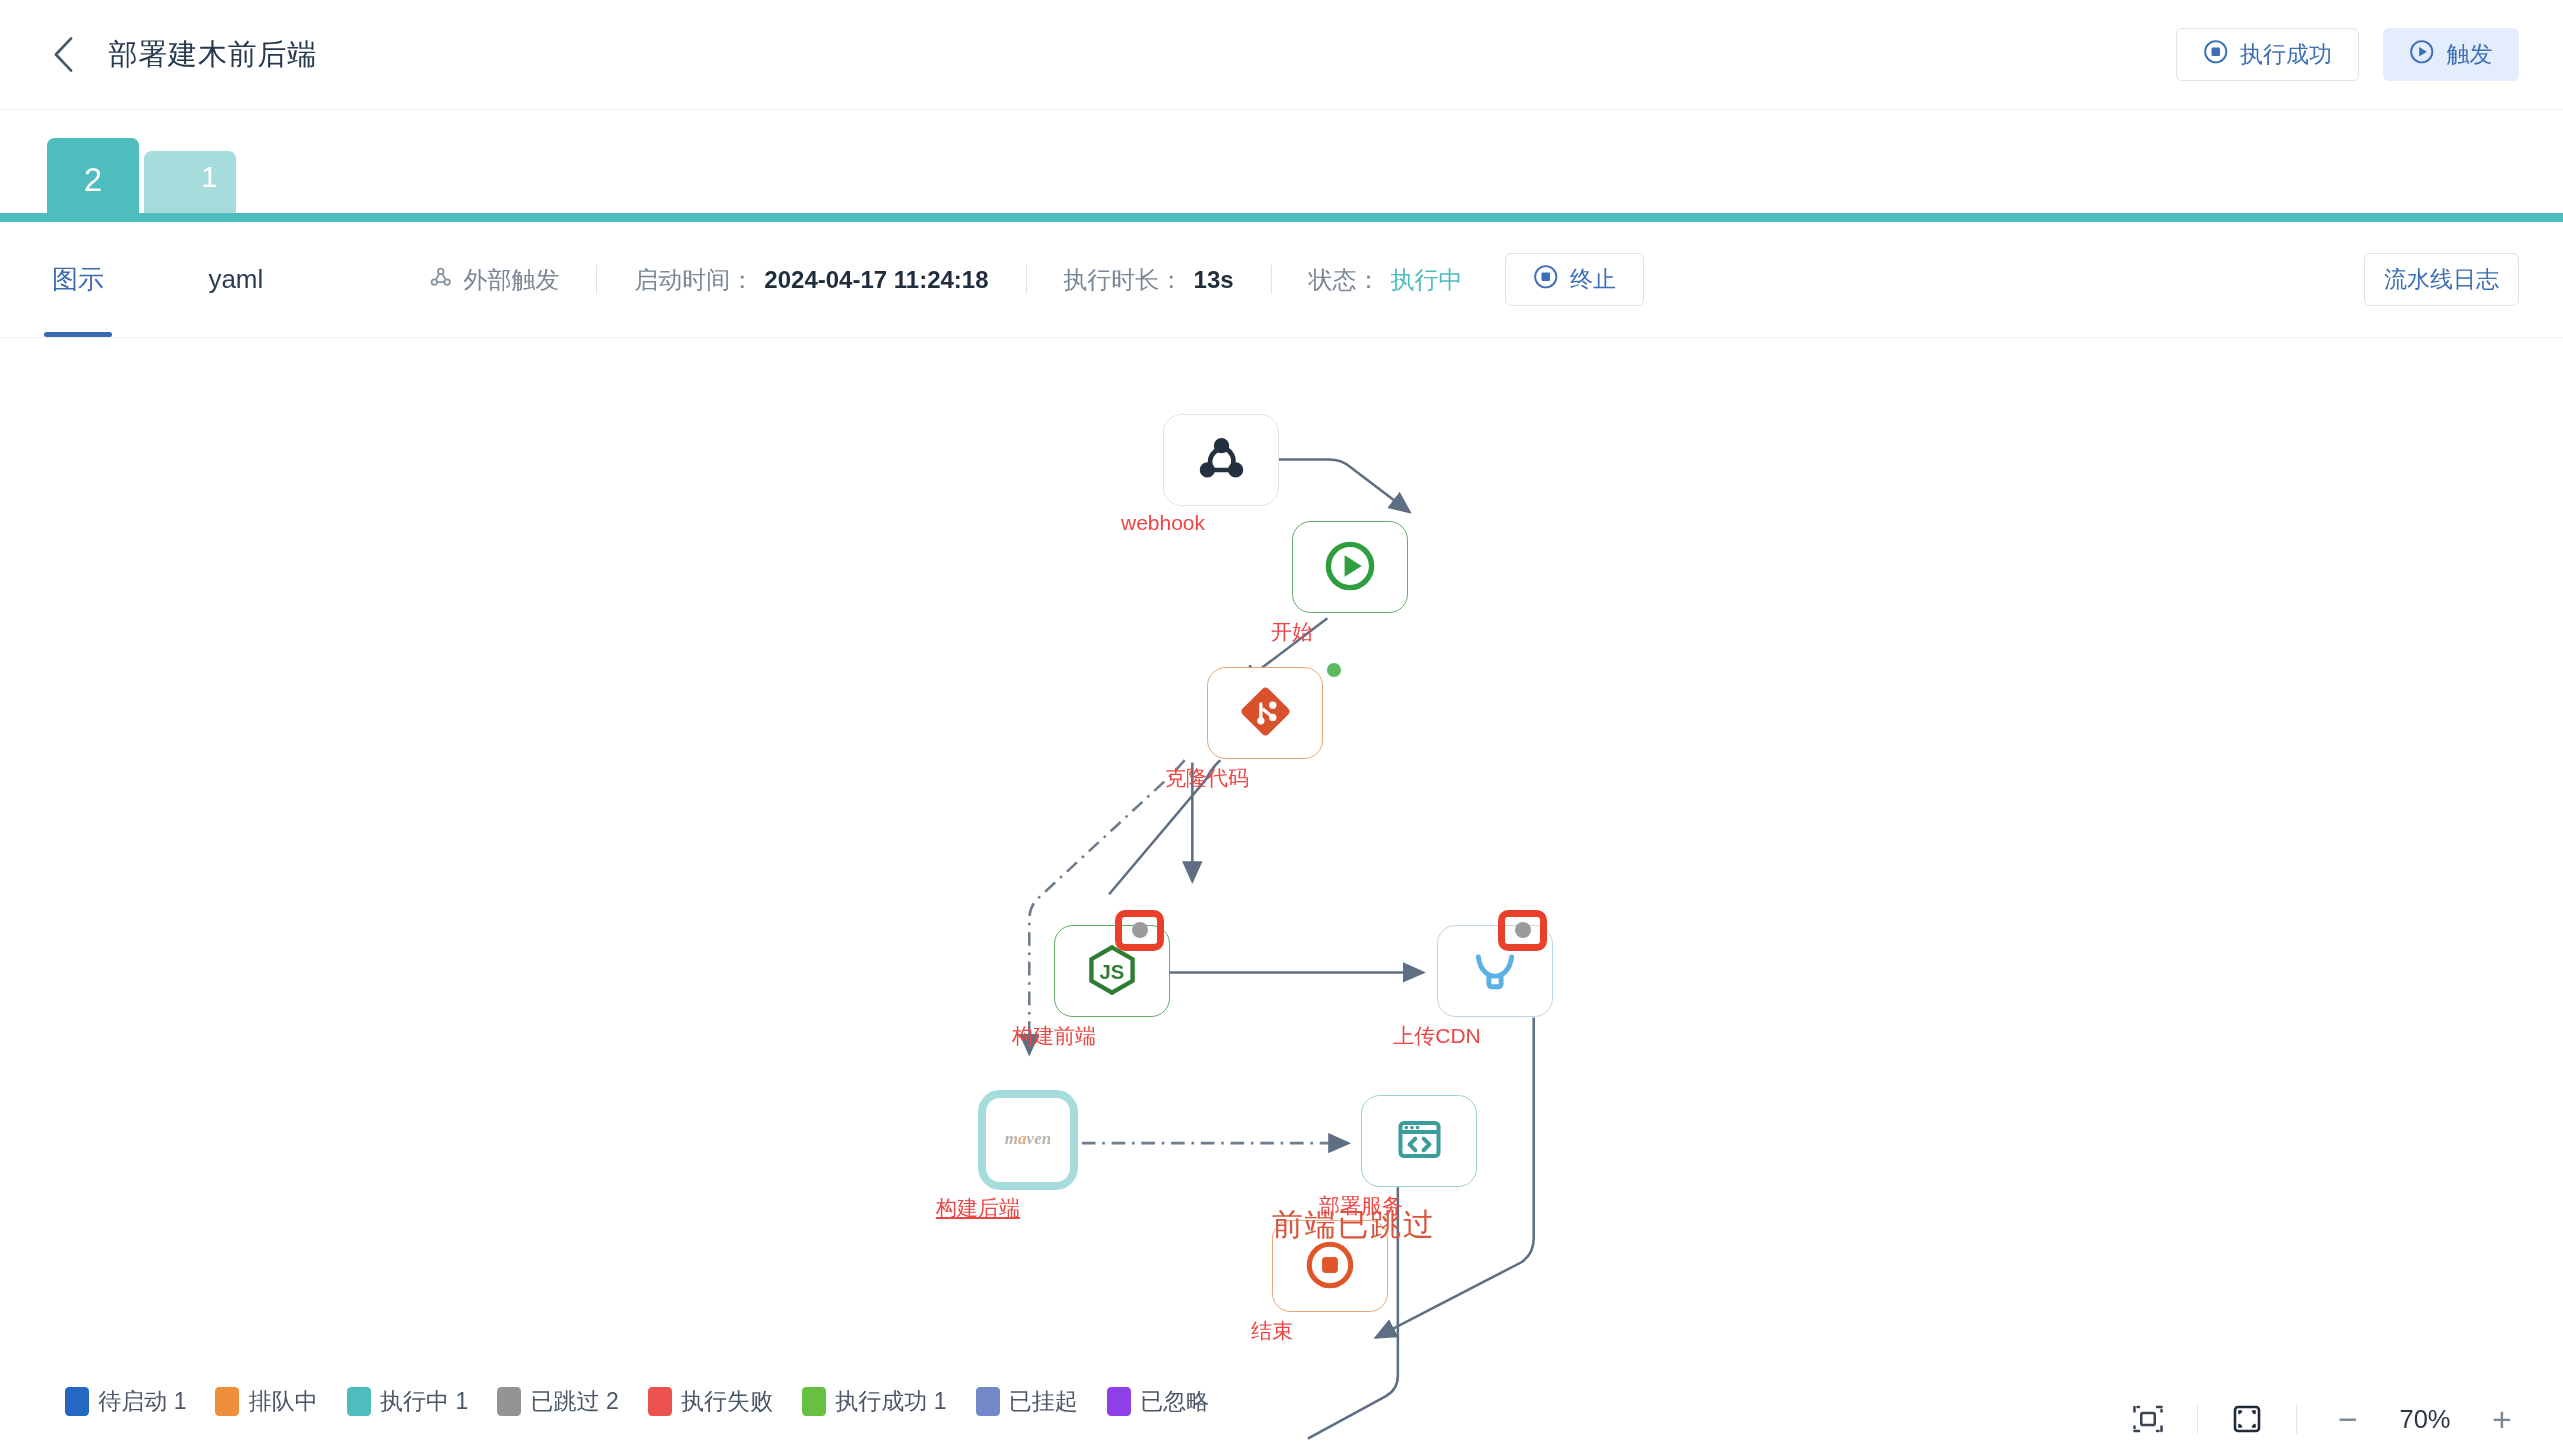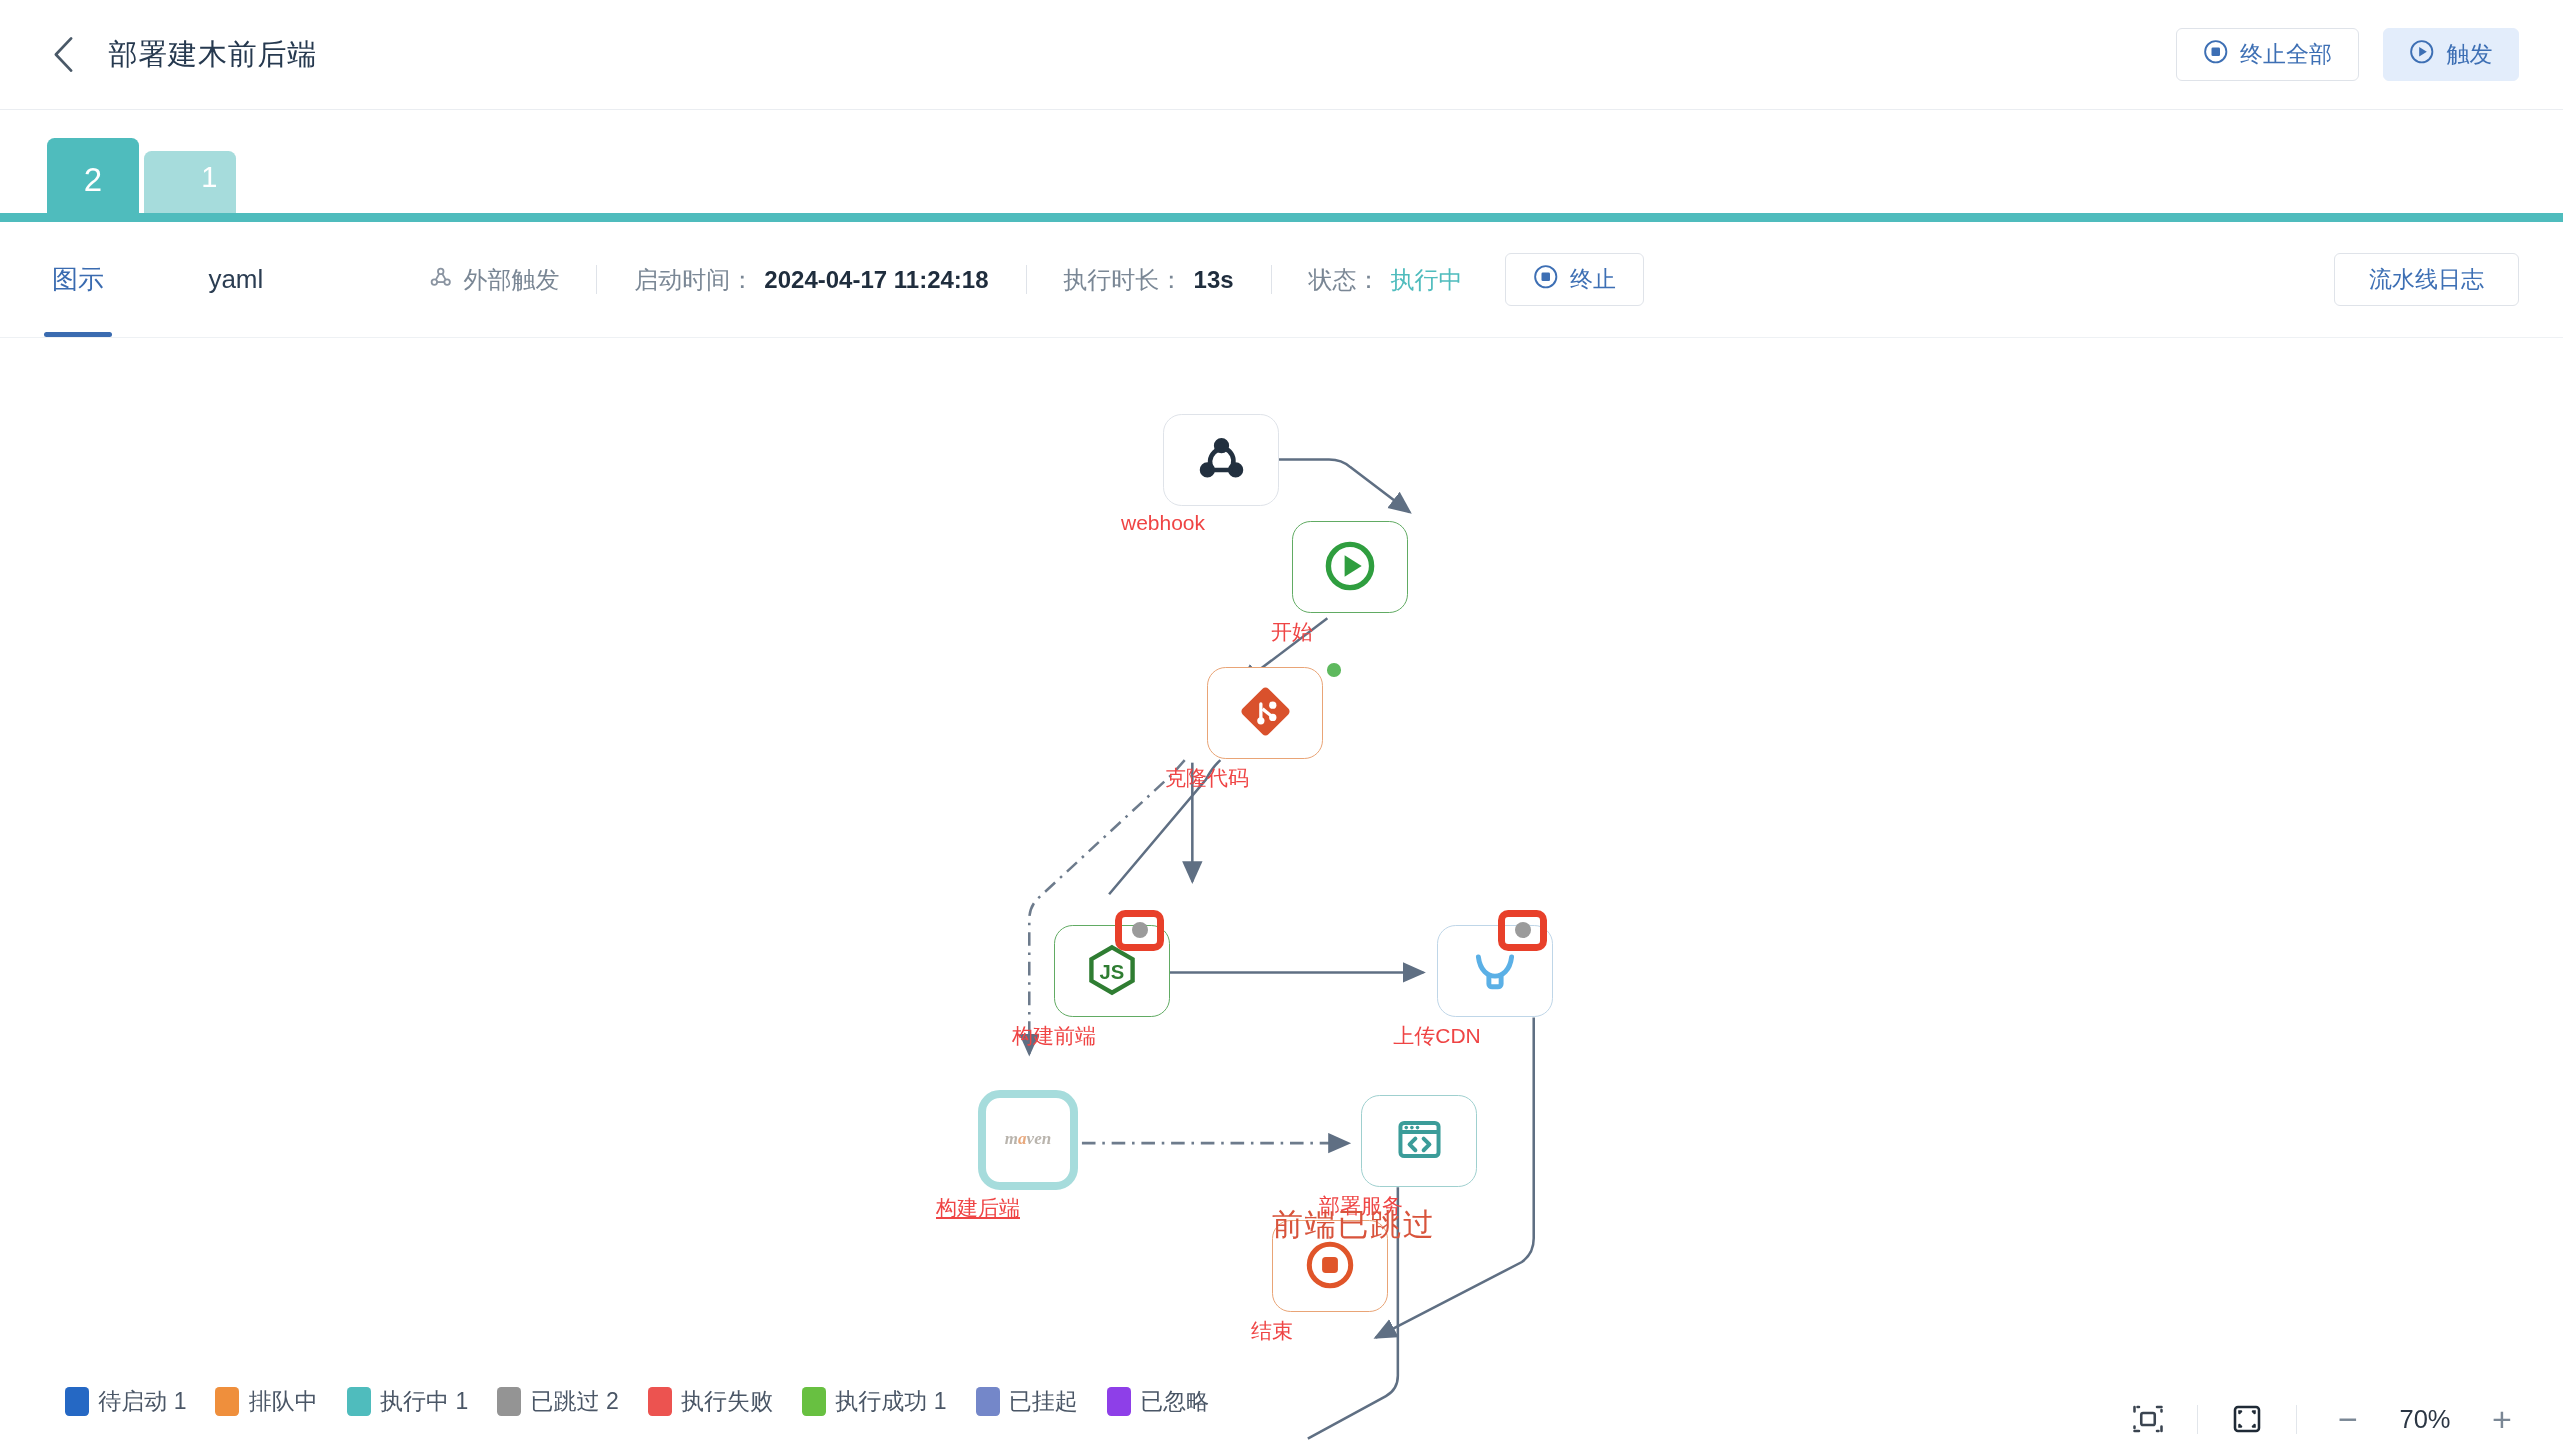--- a/index.html
+++ b/index.html
@@ -137,21 +137,21 @@
   .stop-btn {
     margin-left: 36px;
     display: flex; align-items: center; gap: 12px;
     height: 53px; padding: 0 27px;
     border: 0.8px solid #dfe3e9; border-radius: 6px;
     background: #fff; color: #3d6fb4; font-size: 23px;
     cursor: pointer;
   }
   .log-btn {
     margin-left: auto; margin-right: 44px;
-    height: 53px; padding: 0 34px;
+    height: 53px; padding: 0 19px;
     display: flex; align-items: center;
     border: 0.8px solid #dfe3e9; border-radius: 6px;
     background: #fff; color: #3d6fb4; font-size: 23px;
     cursor: pointer; white-space: nowrap;
   }
 
   
   .canvas {
     position: absolute; left: 0; top: 338px;
     width: 2563px; height: 1116px;
@@ -265,21 +265,21 @@
   </div>
   <div class="page-title">部署建木前后端</div>
   <div class="header-actions">
     <div class="btn btn-outline">
       <span>
         <svg width="25.5" height="25.5" viewBox="0 0 30 30">
             <circle cx="15" cy="15" r="12.5" fill="none" stroke="#3d6fb4" stroke-width="2.2"></circle>
             <rect x="10" y="10" width="10" height="10" rx="1.6" fill="#3d6fb4"></rect>
           </svg>
       </span>
-      <span>终止全部</span>
+      <span>执行成功</span>
     </div>
     <div class="btn btn-soft">
       <span>
         <svg width="25.5" height="25.5" viewBox="0 0 30 30">
             <circle cx="15" cy="15" r="12.5" fill="none" stroke="#3d6fb4" stroke-width="2.2"></circle>
             <path d="M12 9.5 L21 15 L12 20.5 Z" fill="#3d6fb4"></path>
           </svg>
       </span>
       <span>触发</span>
     </div>

